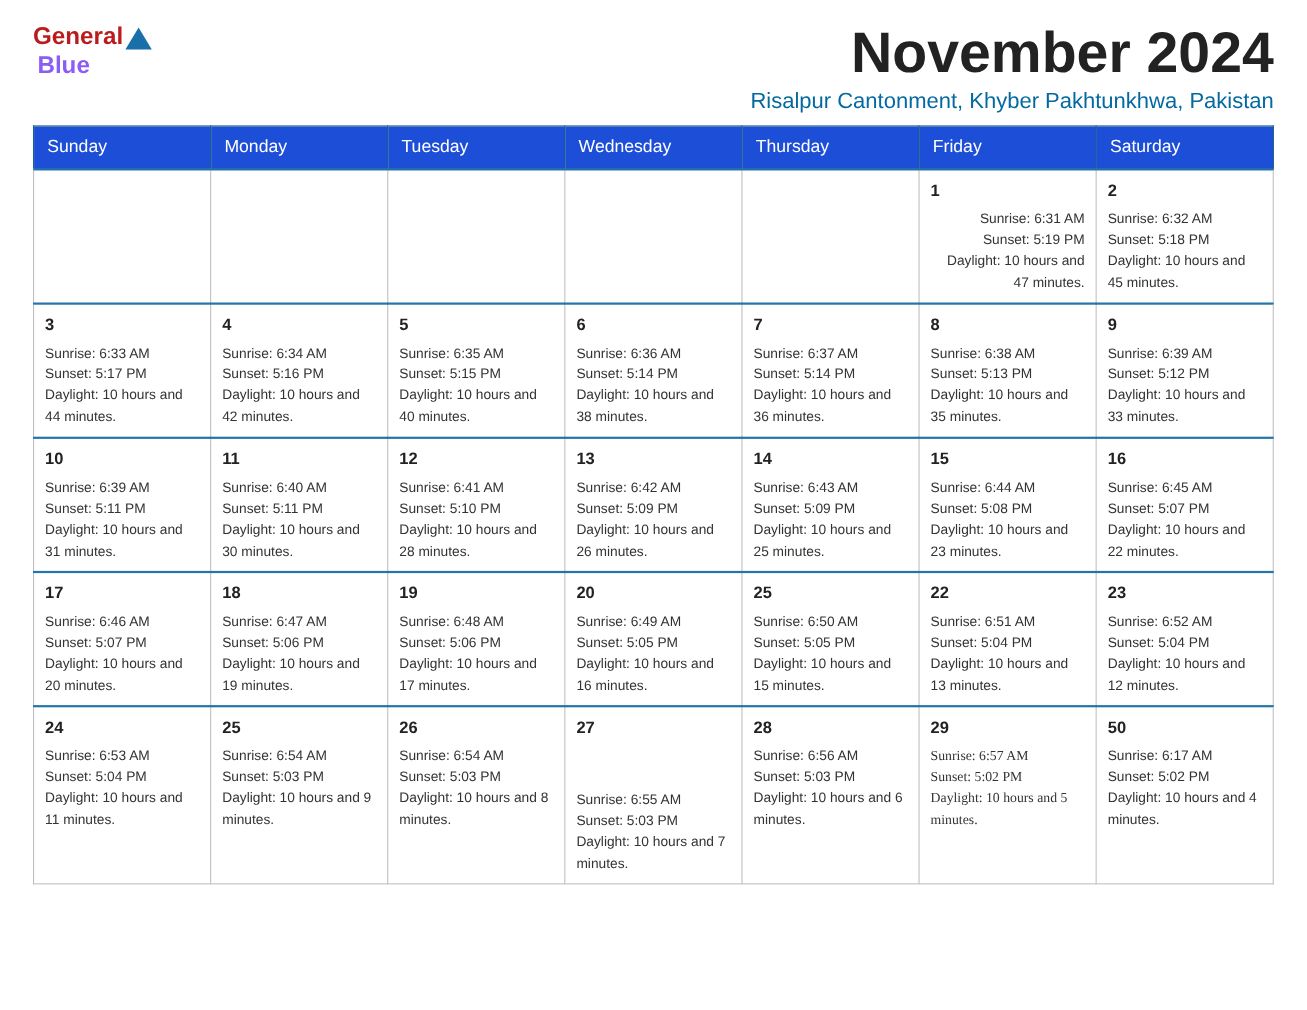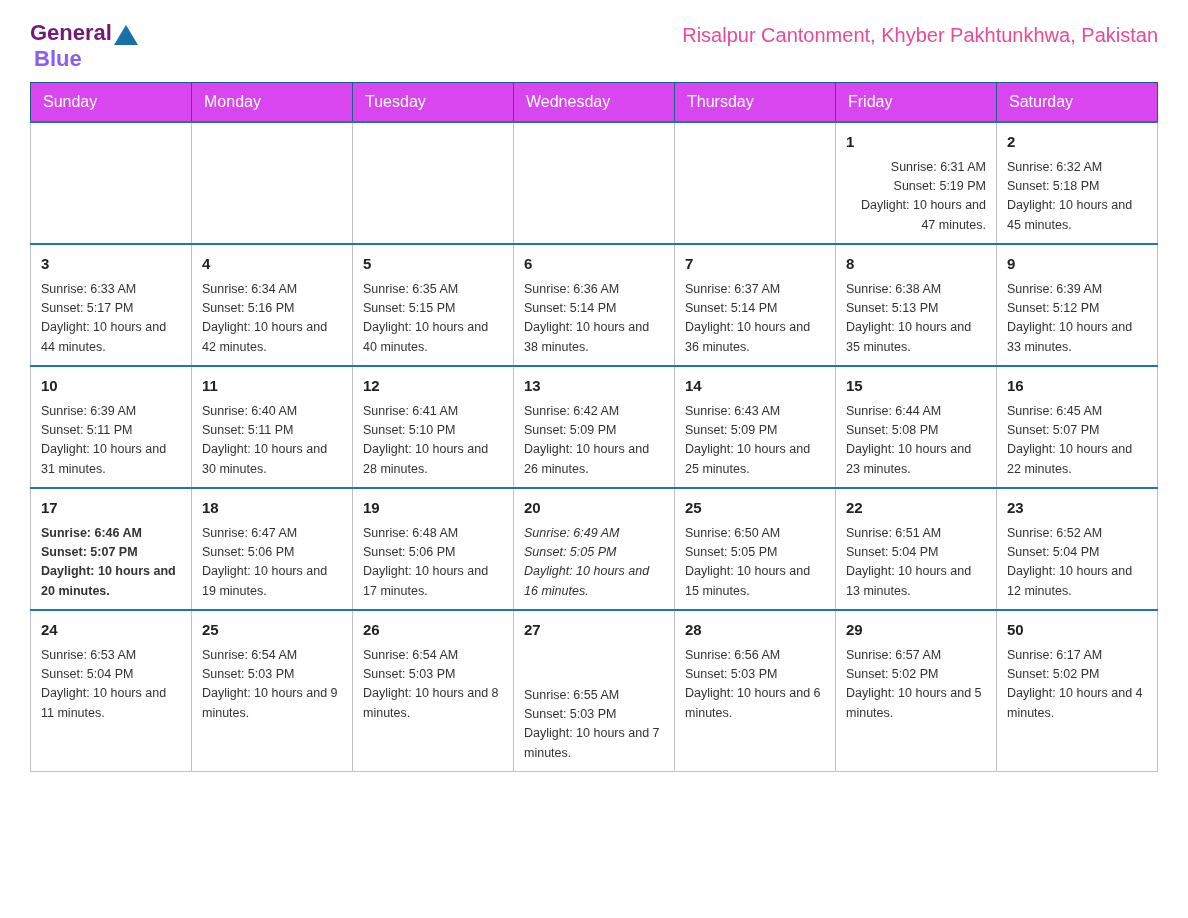--- a/index.html
+++ b/index.html
@@ -21,21 +21,21 @@
       flex-direction: column;
       align-items: flex-start;
     }
     .logo-text {
       display: flex;
       align-items: center;
       font-size: 22px;
       font-weight: bold;
       color: #333;
     }
-    .logo-general { color: #701a75; }
+    .logo-general { color: #b91c1c; }
     .logo-icon {
       display: inline-block;
       width: 0;
       height: 0;
       border-left: 12px solid transparent;
       border-right: 12px solid transparent;
       border-bottom: 20px solid #1a6fa8;
       margin: 0 2px;
       position: relative;
       top: 2px;
@@ -43,30 +43,30 @@
     .logo-blue { color: #8b5cf6; }
     .title-section { text-align: right; }
     .month-title {
       font-size: 52px;
       font-weight: bold;
       color: #222;
       line-height: 1.1;
     }
     .location-title {
       font-size: 20px;
-      color: #ec4899;
+      color: #0369a1;
       margin-top: 4px;
     }
     .calendar {
       width: 100%;
       border-collapse: collapse;
       margin-top: 10px;
     }
     .calendar thead tr {
-      background-color: #d946ef;
+      background-color: #1d4ed8;
     }
     .calendar thead th {
       color: #fff;
       font-size: 16px;
       font-weight: normal;
       padding: 10px 12px;
       text-align: left;
       border: 1px solid #1a5e8a;
     }
     .calendar tbody td {
@@ -104,20 +104,21 @@
   <div class="logo">
     <div class="logo-text">
       <span class="logo-general">General</span>
       <span class="logo-icon"></span>
     </div>
     <div style="margin-left:4px;">
       <span class="logo-blue" style="font-size:22px; font-weight:bold;">Blue</span>
     </div>
   </div>
   <div class="title-section">
+    <div class="month-title">November 2024</div>
     <div class="location-title">Risalpur Cantonment, Khyber Pakhtunkhwa, Pakistan</div>
   </div>
 </div>
 
 <table class="calendar">
   <thead>
     <tr>
     <th>Sunday</th>
         <th>Monday</th>
         <th>Tuesday</th>
@@ -231,39 +232,39 @@
         <td>
           <div class="day-number">16</div>
           <div class="day-info" style="white-space: pre-line;">Sunrise: 6:45 AM
 Sunset: 5:07 PM
 Daylight: 10 hours and 22 minutes.</div>
         </td>
       </tr>
       <tr>
         <td>
           <div class="day-number">17</div>
-          <div class="day-info" style="white-space: pre-line; font-weight: bold;">Sunrise: 6:46 AM
+          <div class="day-info" style="white-space: pre-line;">Sunrise: 6:46 AM
 Sunset: 5:07 PM
 Daylight: 10 hours and 20 minutes.</div>
         </td>
         <td>
           <div class="day-number">18</div>
           <div class="day-info" style="white-space: pre-line;">Sunrise: 6:47 AM
 Sunset: 5:06 PM
 Daylight: 10 hours and 19 minutes.</div>
         </td>
         <td>
           <div class="day-number">19</div>
           <div class="day-info" style="white-space: pre-line;">Sunrise: 6:48 AM
 Sunset: 5:06 PM
 Daylight: 10 hours and 17 minutes.</div>
         </td>
         <td>
           <div class="day-number">20</div>
-          <div class="day-info" style="white-space: pre-line; font-style: italic;">Sunrise: 6:49 AM
+          <div class="day-info" style="white-space: pre-line;">Sunrise: 6:49 AM
 Sunset: 5:05 PM
 Daylight: 10 hours and 16 minutes.</div>
         </td>
         <td>
           <div class="day-number">25</div>
           <div class="day-info" style="white-space: pre-line;">Sunrise: 6:50 AM
 Sunset: 5:05 PM
 Daylight: 10 hours and 15 minutes.</div>
         </td>
         <td>
@@ -305,21 +306,21 @@
 Daylight: 10 hours and 7 minutes.</div>
         </td>
         <td>
           <div class="day-number">28</div>
           <div class="day-info" style="white-space: pre-line;">Sunrise: 6:56 AM
 Sunset: 5:03 PM
 Daylight: 10 hours and 6 minutes.</div>
         </td>
         <td>
           <div class="day-number">29</div>
-          <div class="day-info" style="white-space: pre-line;">Sunrise: 6:57 AM
+          <div class="day-info" style="white-space: pre-line; font-family: Liberation Serif, serif;">Sunrise: 6:57 AM
 Sunset: 5:02 PM
 Daylight: 10 hours and 5 minutes.</div>
         </td>
         <td>
           <div class="day-number">50</div>
           <div class="day-info" style="white-space: pre-line;">Sunrise: 6:17 AM
 Sunset: 5:02 PM
 Daylight: 10 hours and 4 minutes.</div>
         </td>
       </tr>

